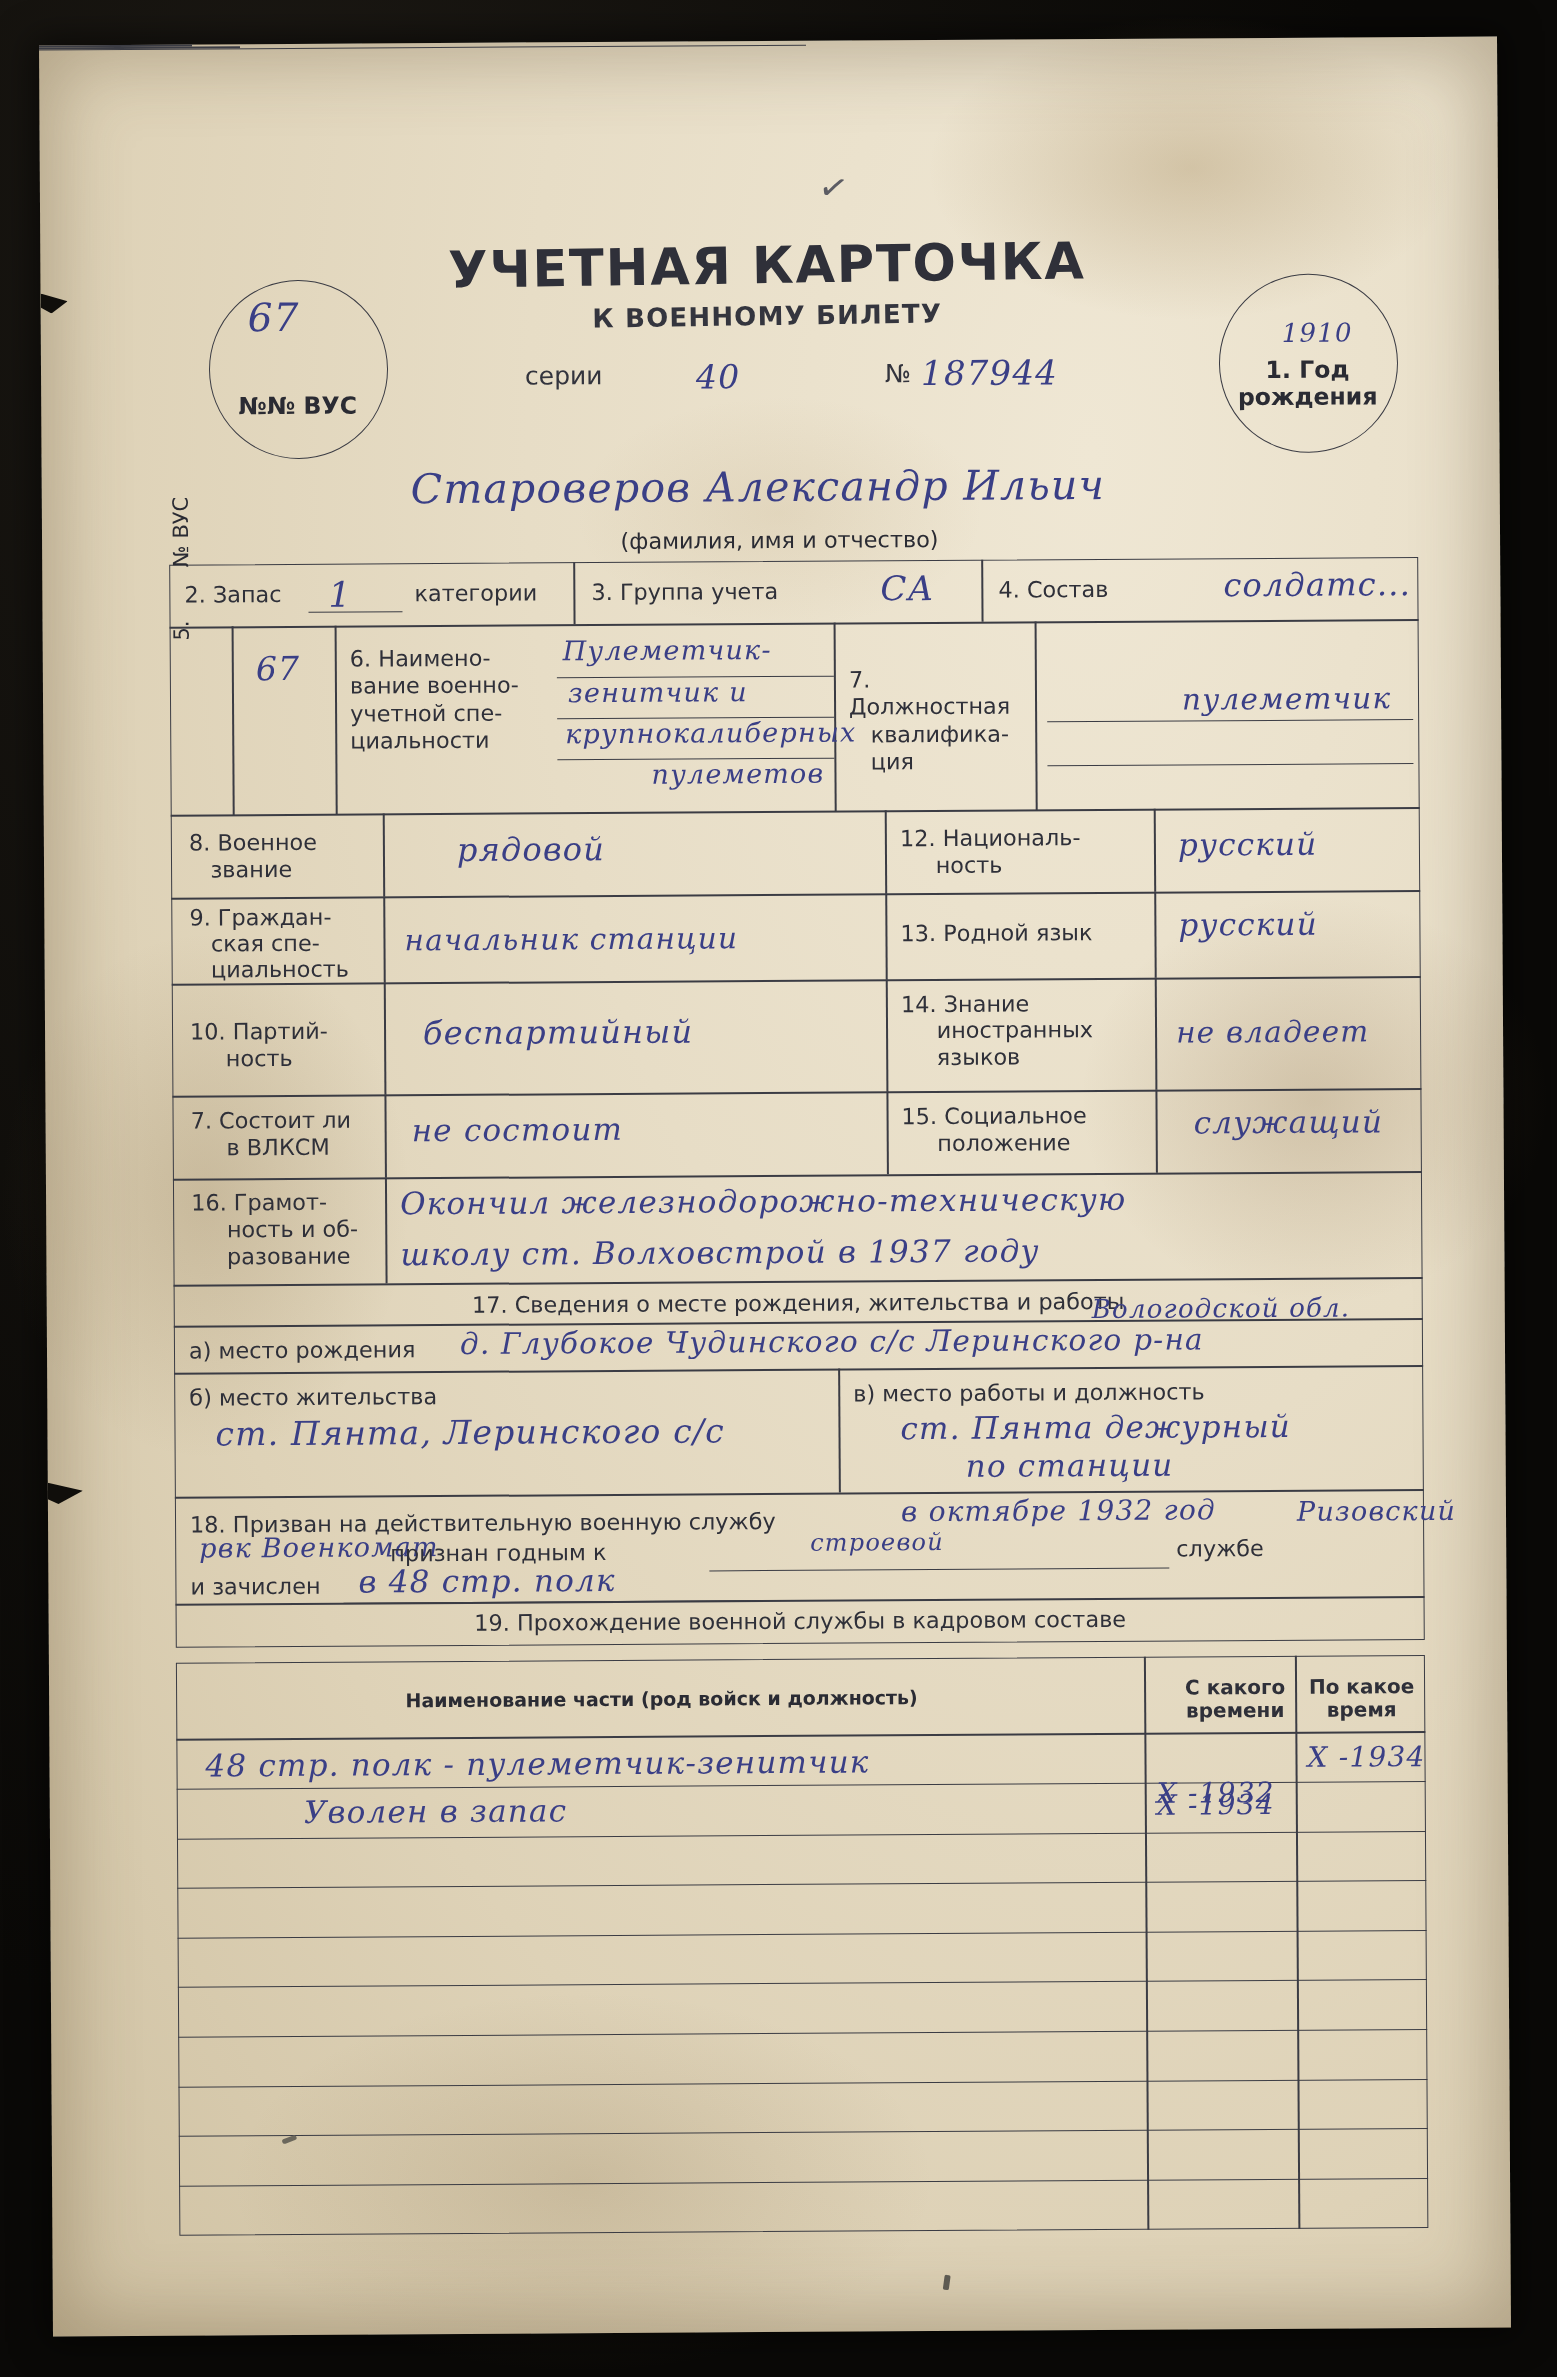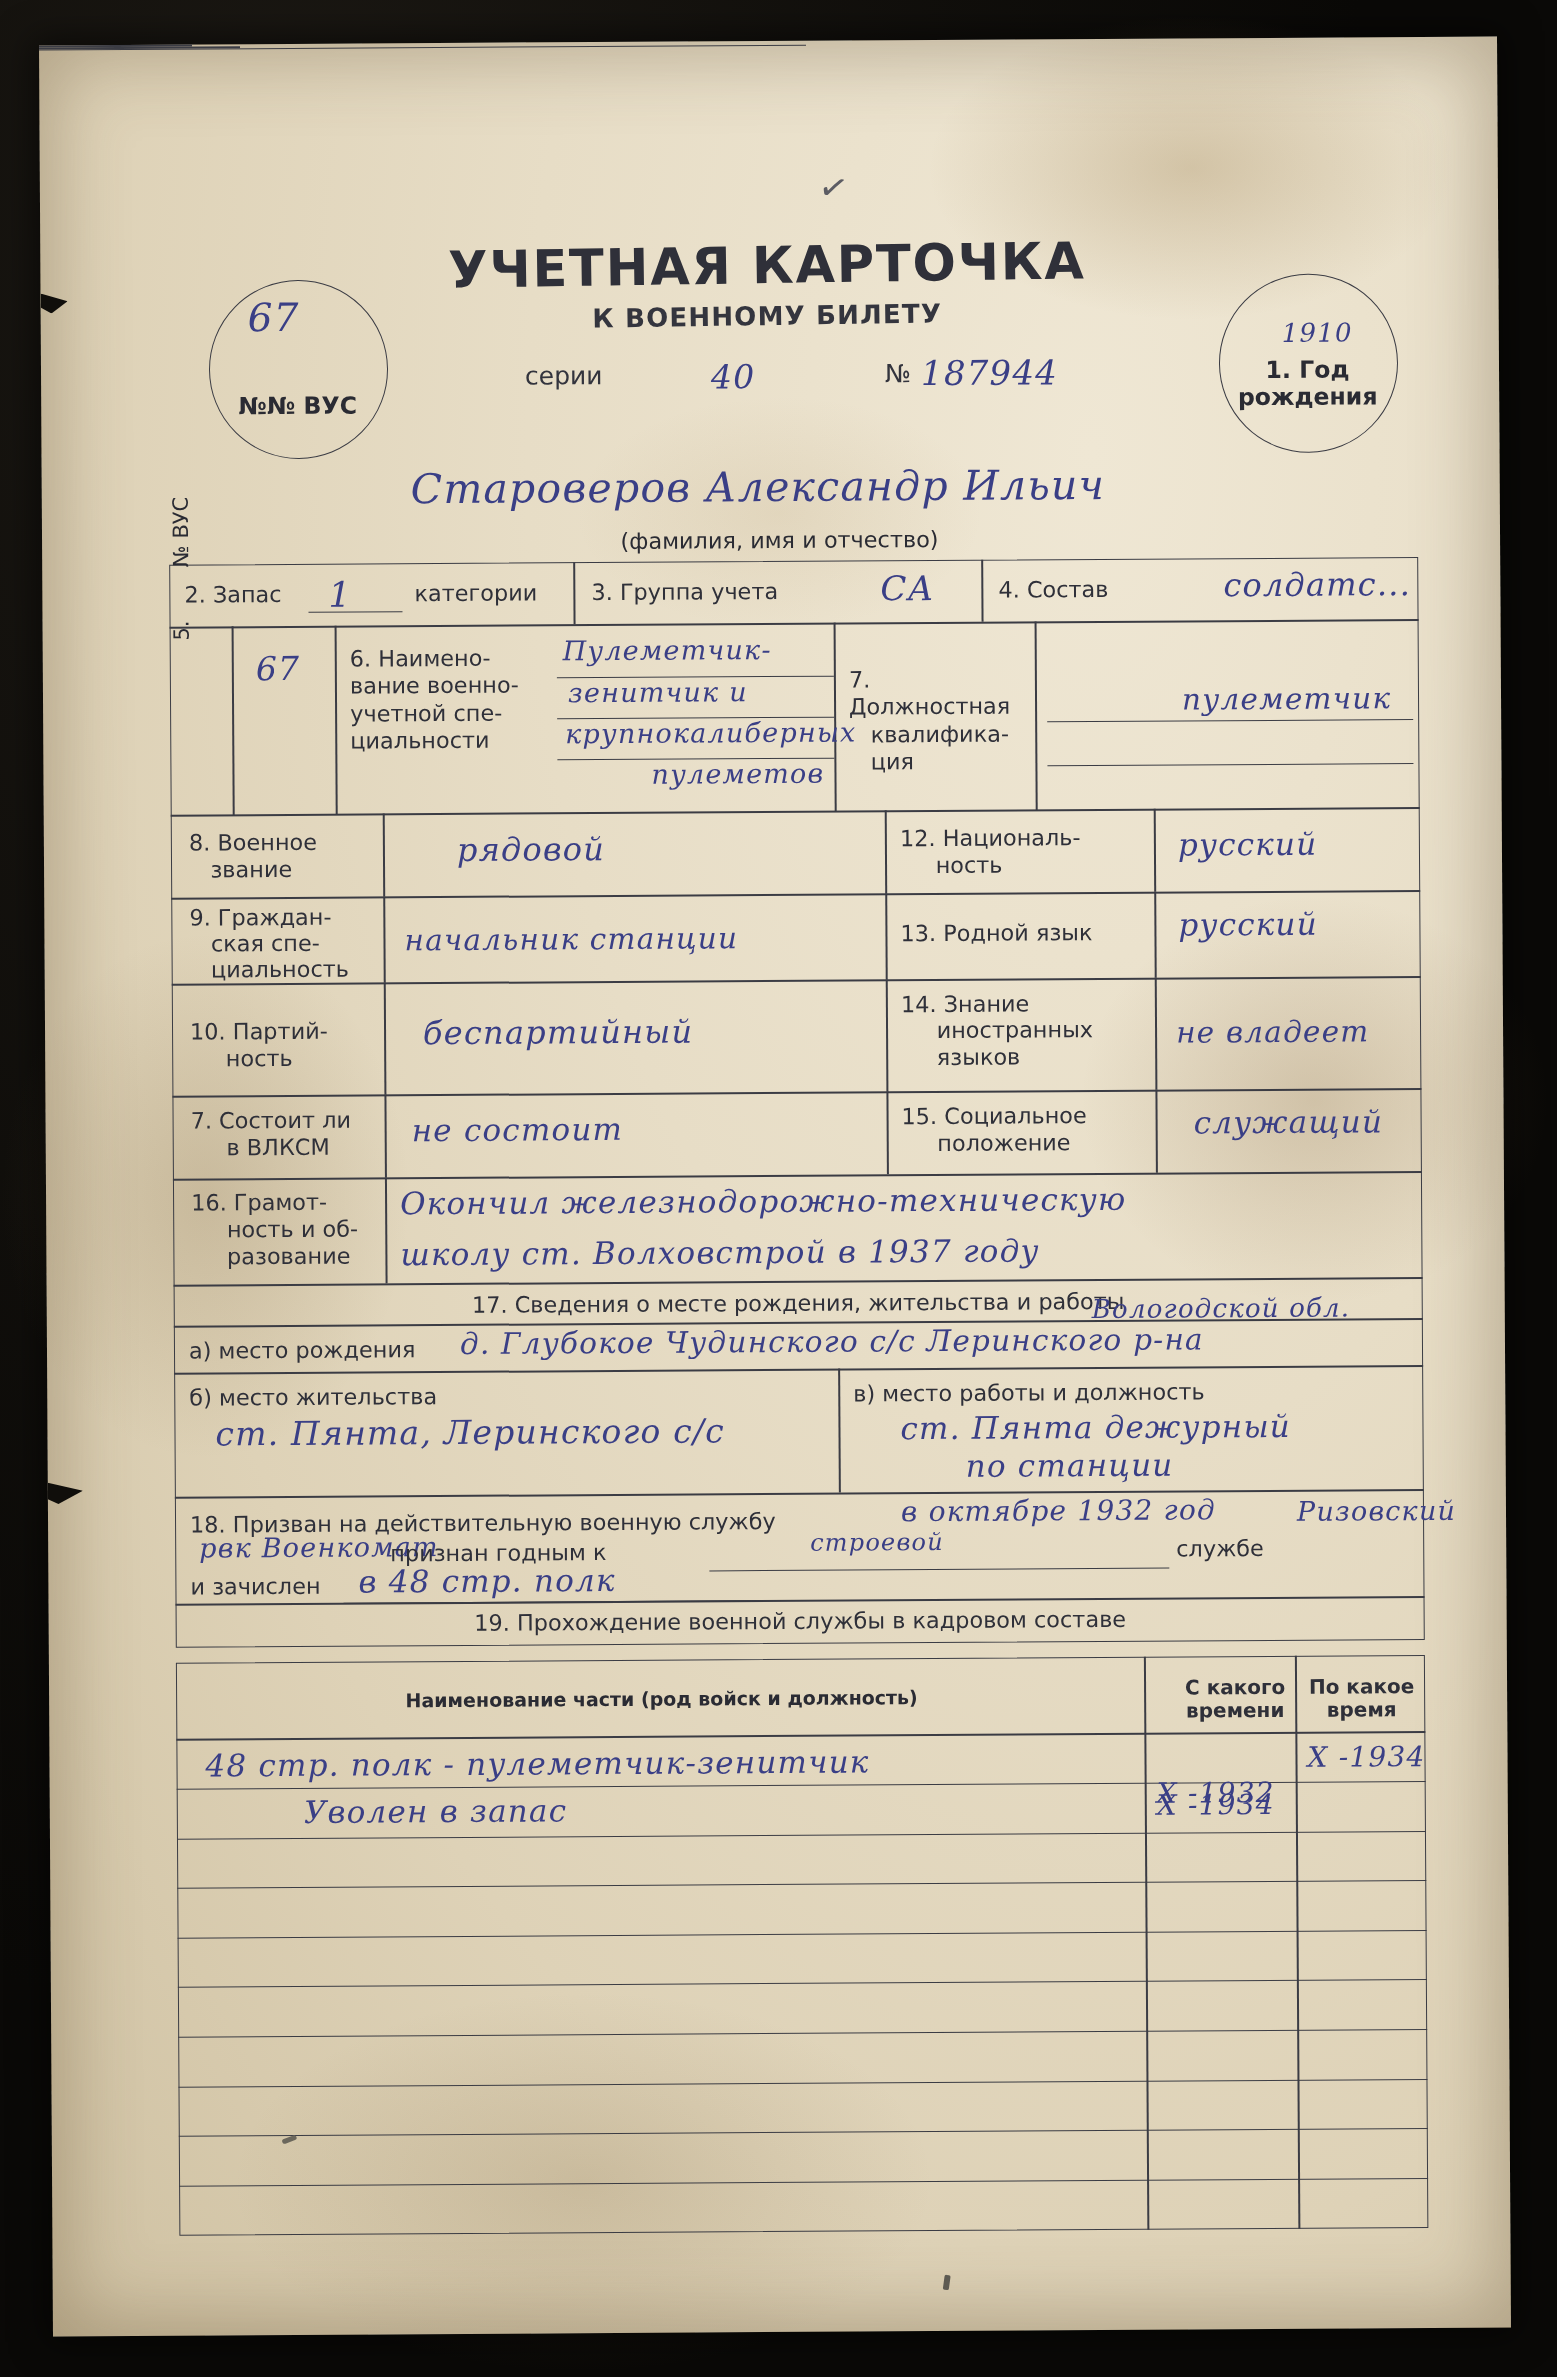--- a/index.html
+++ b/index.html
@@ -227,21 +227,21 @@
 
   <div id="print">
 
     <div id="tick1">✓</div>
 
     <div class="abs" id="title">УЧЕТНАЯ КАРТОЧКА</div>
     <div class="abs" id="subtitle">К ВОЕННОМУ БИЛЕТУ</div>
 
     <div class="abs" id="serieslabel">серии</div>
     <div id="serieline"></div>
-    <div class="hw" style="left:670px; top:316px; font-size:33px;text-align:center;">40</div>
+    <div class="hw" style="left:655px; top:316px; font-size:33px;text-align:center;">40</div>
 
     <div class="abs" id="numsign">№</div>
     <div id="numline"></div>
     <div class="hw" style="left:880px; top:313px; font-size:34px;">187944</div>
 
     <div class="circ" id="circ-left"></div>
     <div class="hw" style="left:207px; top:251px; font-size:39px;">67</div>
     <div class="abs" id="vus-label">№№ ВУС</div>
 
     <div class="circ" id="circ-right"></div>

